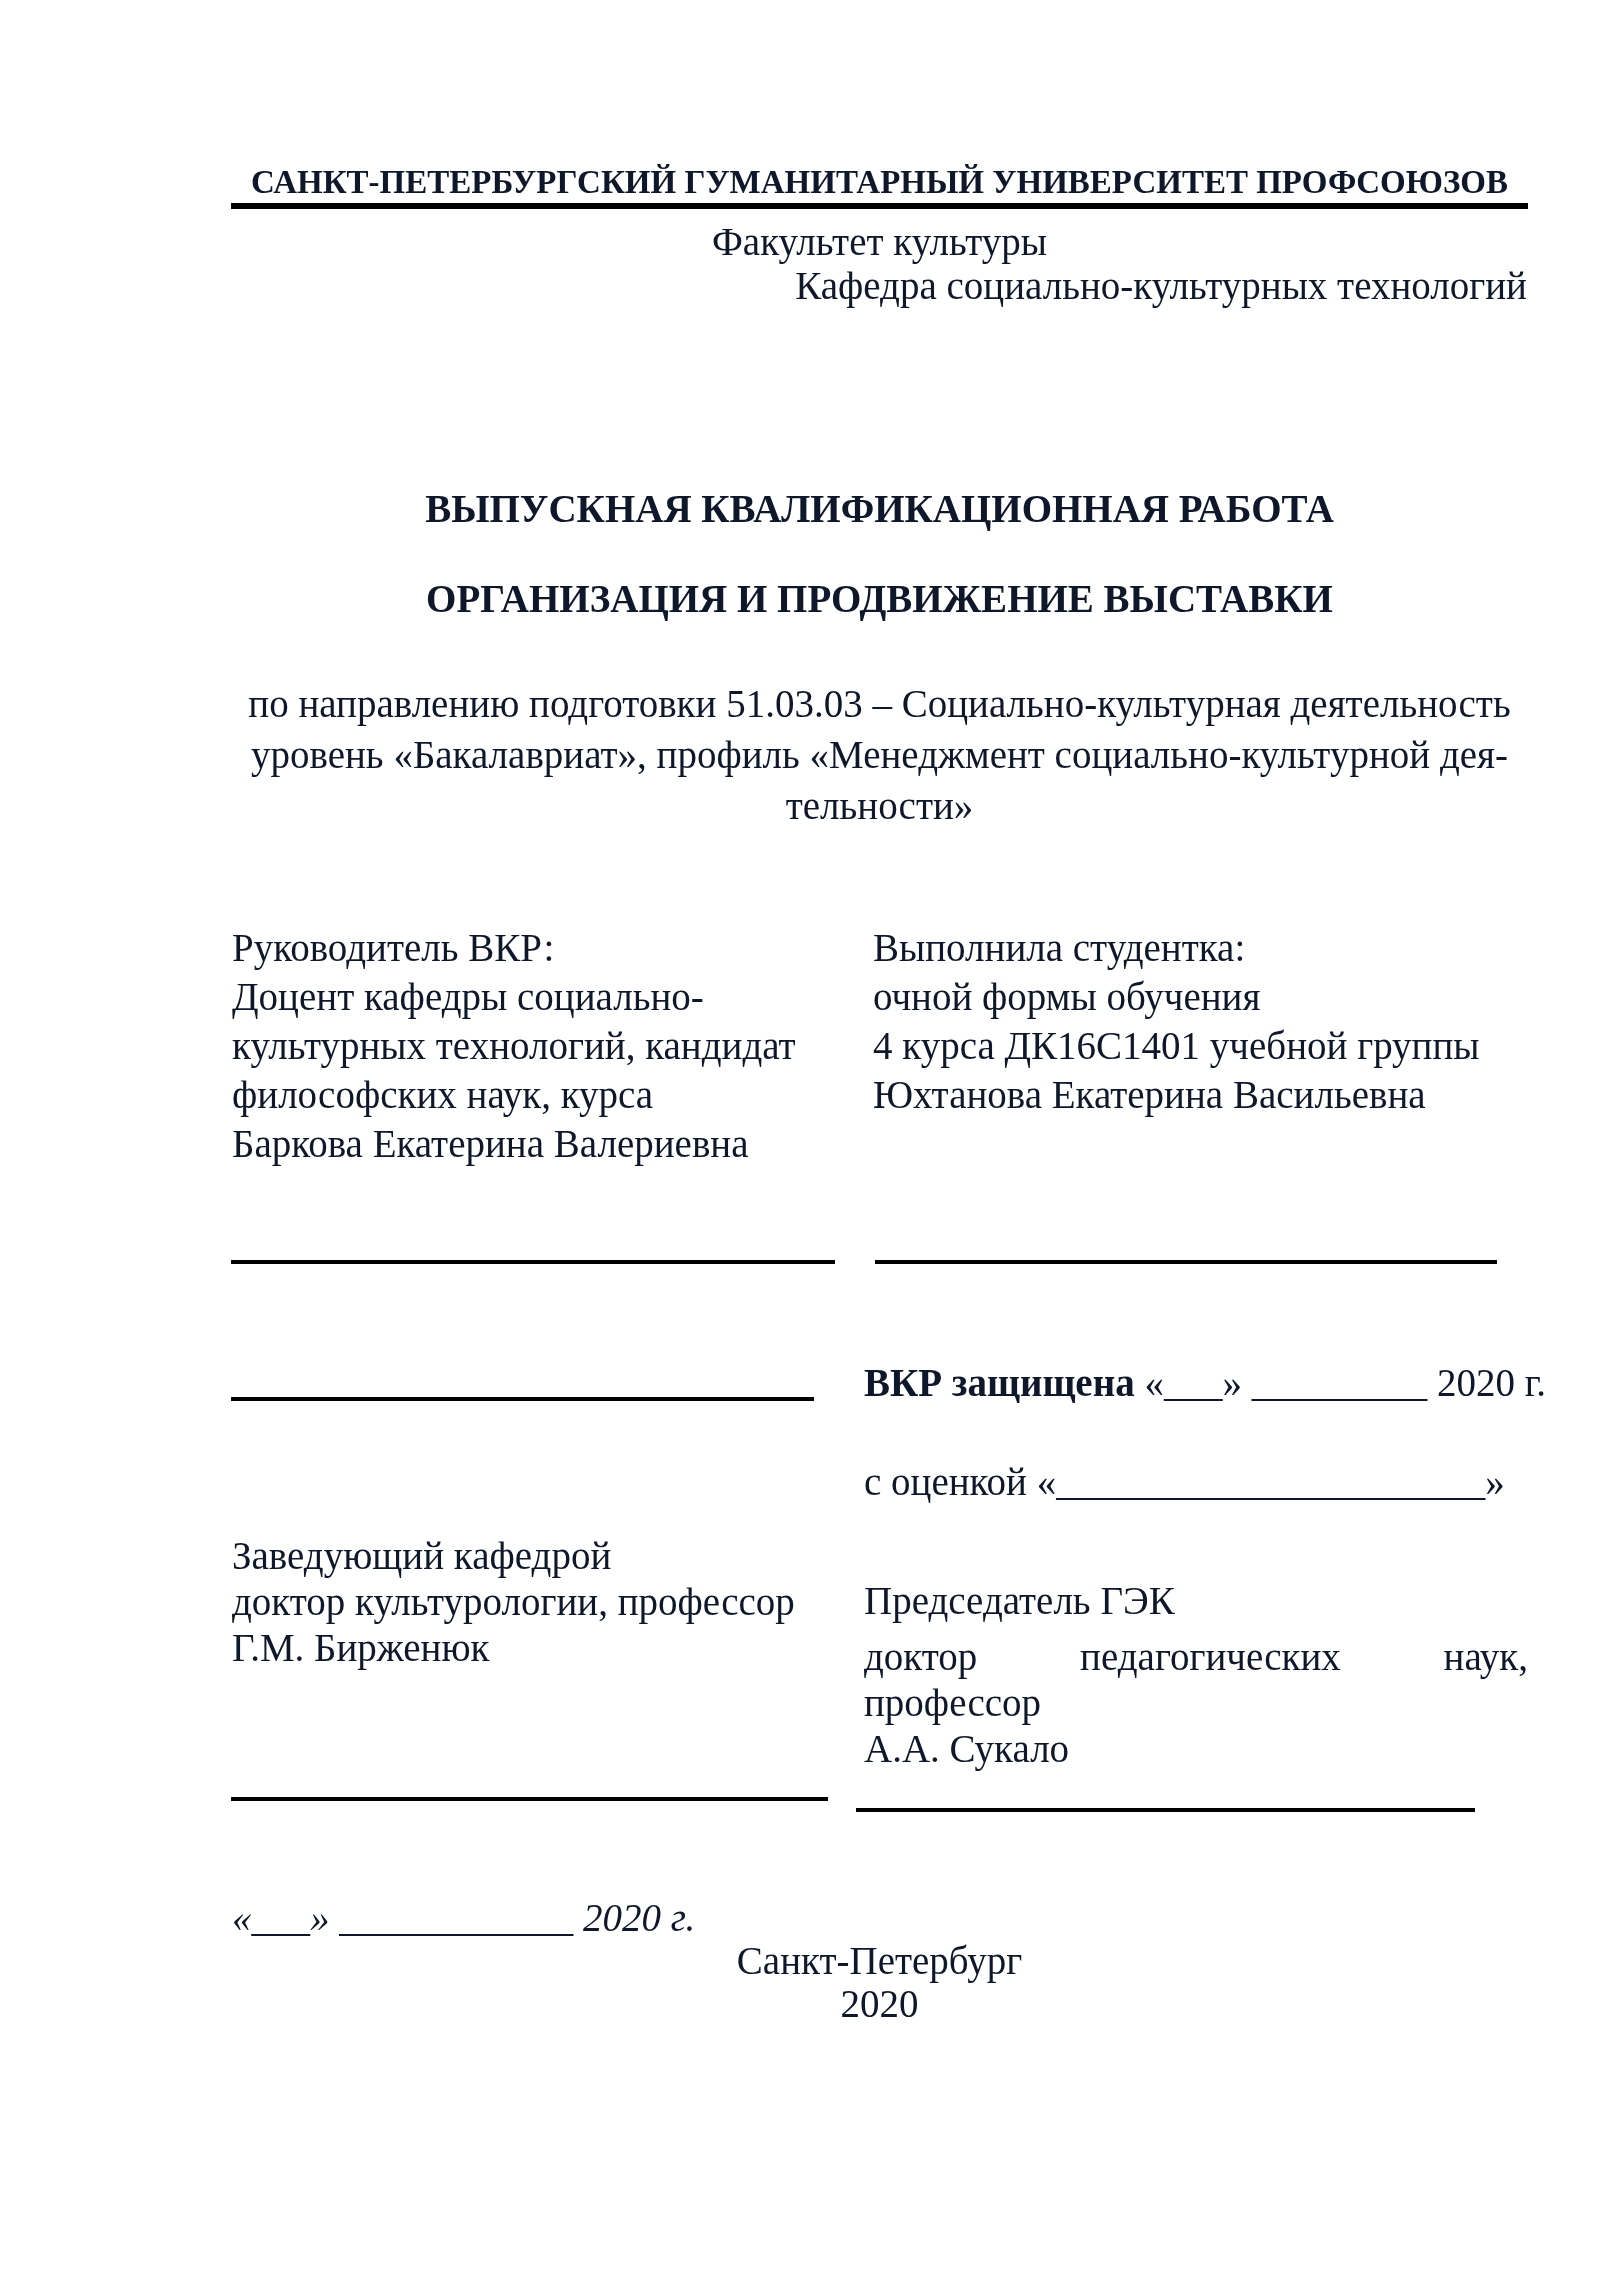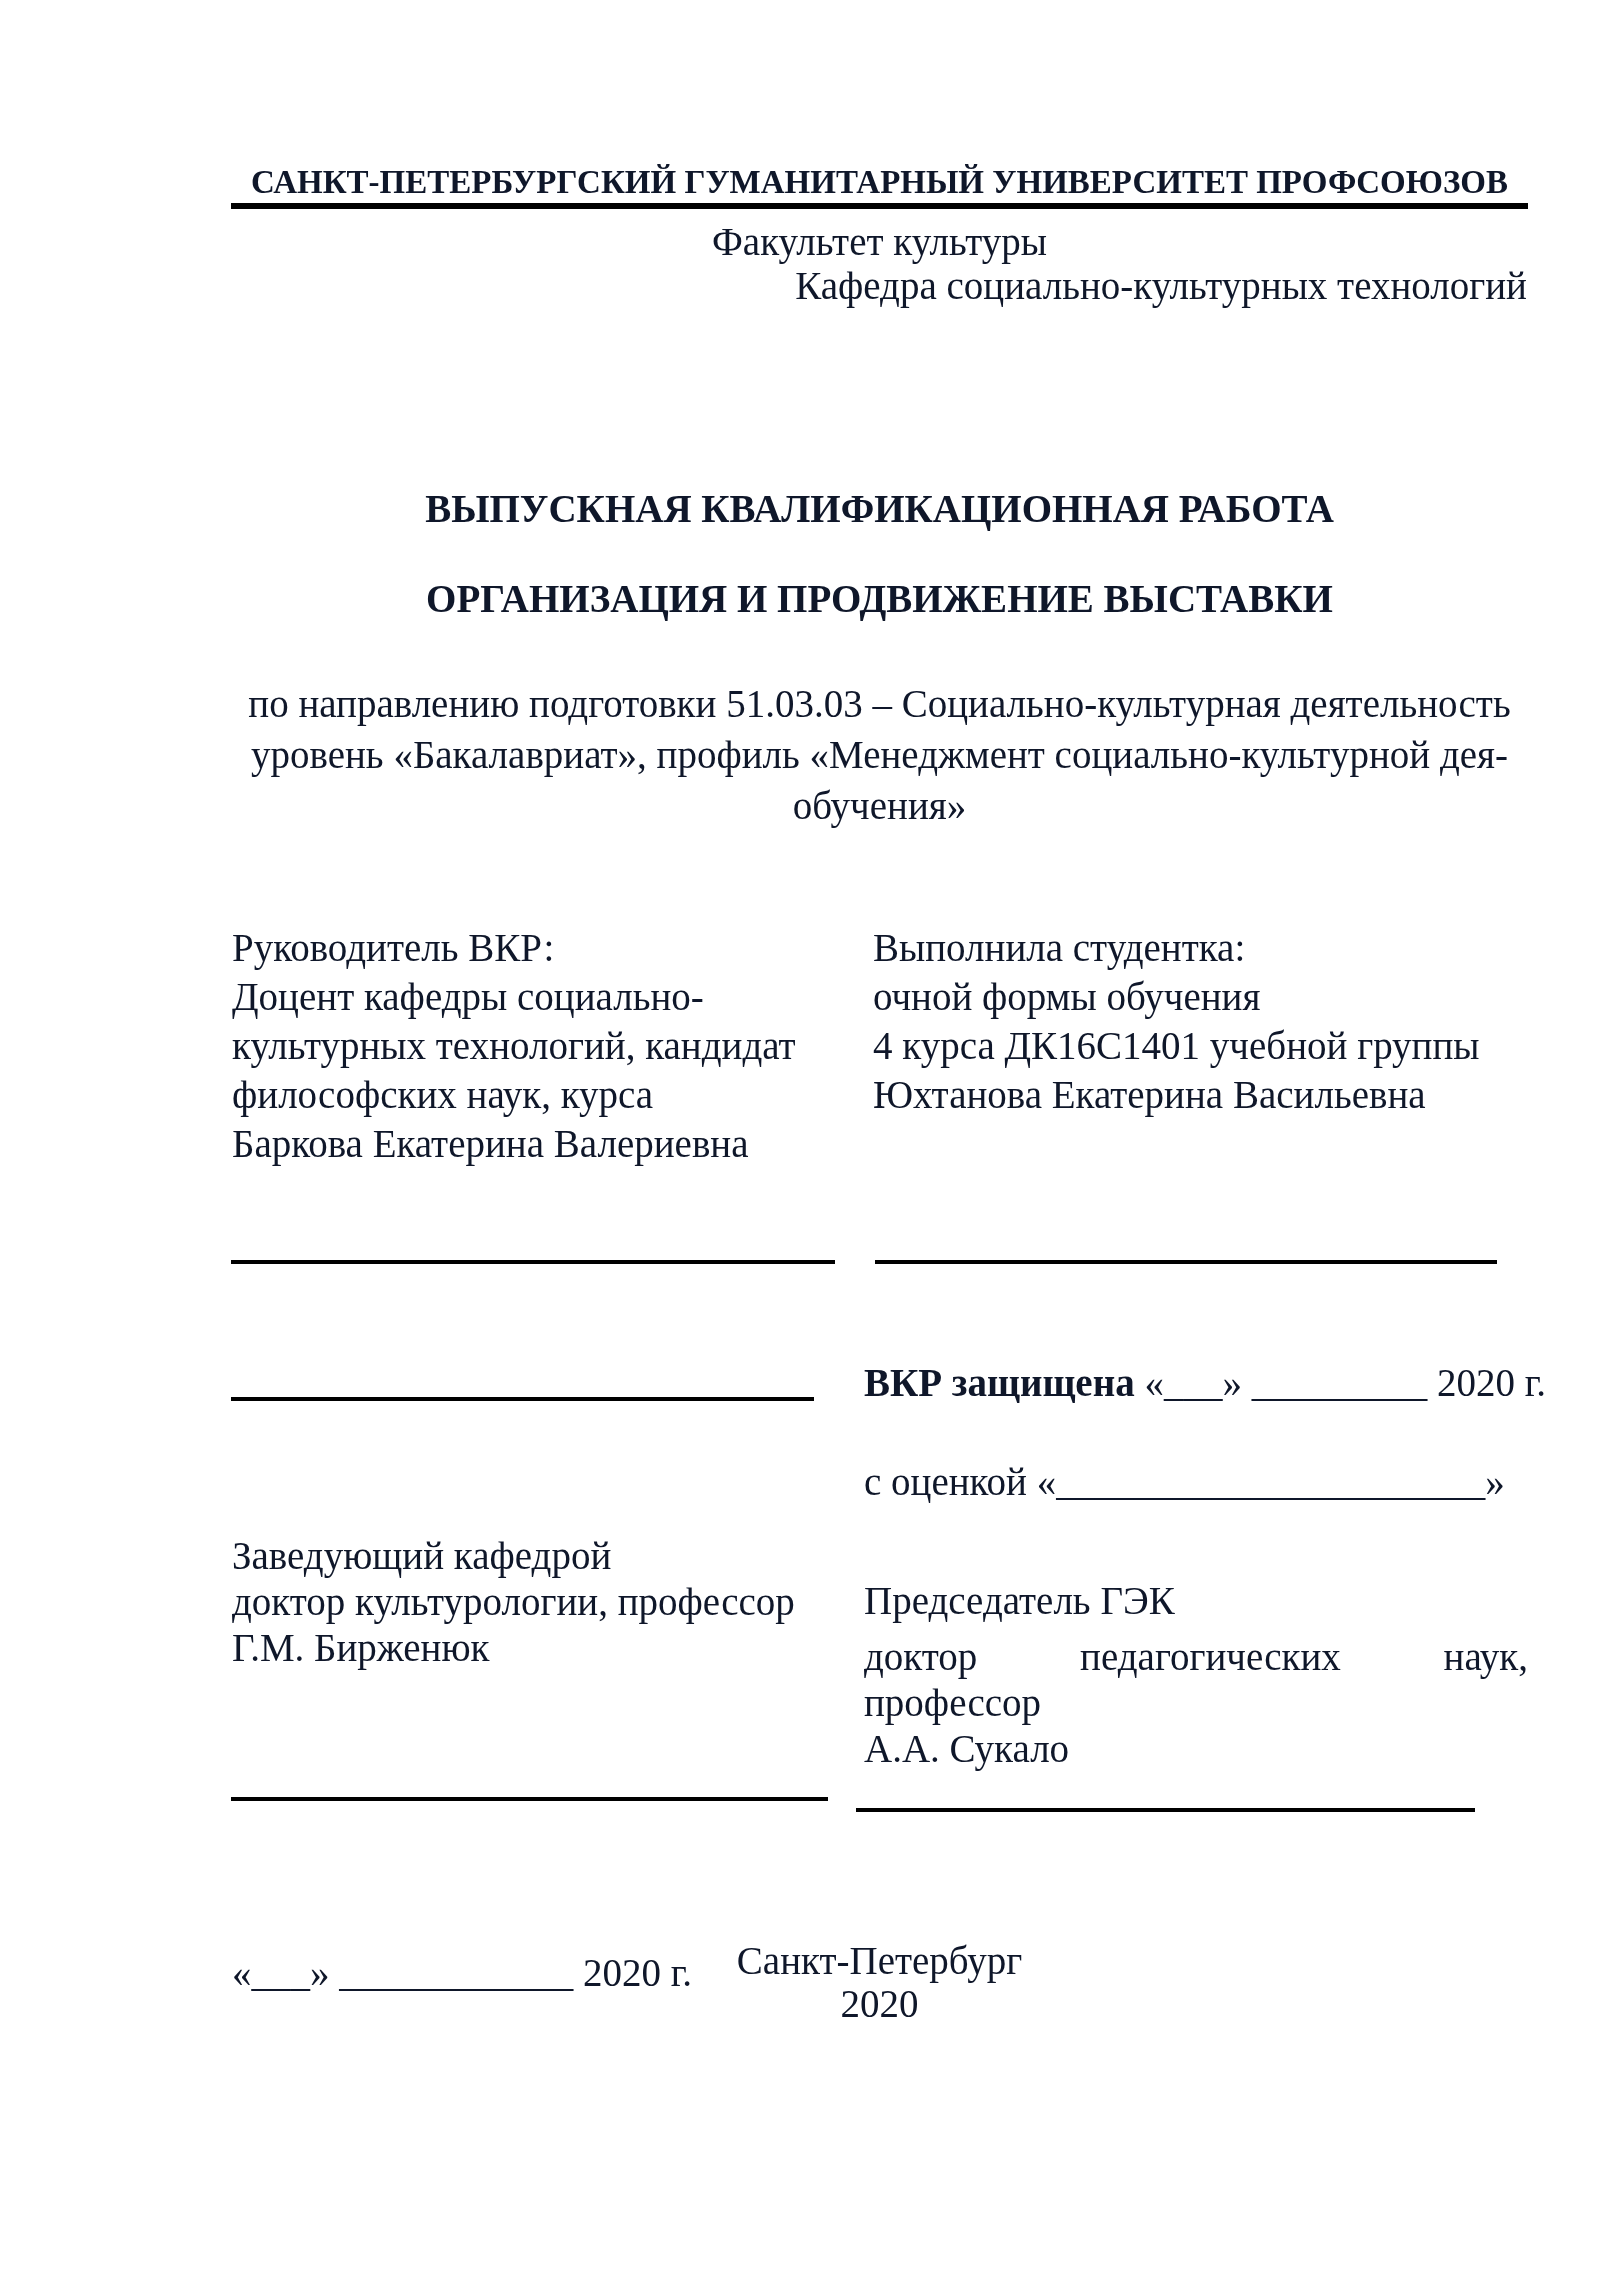--- a/index.html
+++ b/index.html
@@ -37,42 +37,42 @@
   #sig-head       { left: 231px;  top: 1797px; width: 597px; }
   #sig-chair      { left: 856px; top: 1808px; width: 619px; }
 
   #vkr-defended { left: 864px; top: 1358px; }
   #grade        { left: 864px; top: 1457px; }
 
   #head-block  { left: 232px;  top: 1533px; line-height: 46px; }
   #chair-block { left: 864px; top: 1578px; width: 664px; line-height: 46px; white-space: normal; }
   #chair-degree { text-align: justify; text-align-last: justify; white-space: normal; margin-top: 10px; }
 
-  #date-line { left: 232px; top: 1948px; }
+  #date-line { left: 232px; top: 1893px; font-style: italic; }
   #city { top: 1936px; }
   #year { top: 1979px; }
 </style>
 </head>
 <body>
 
 <div class="page">
 
   <div id="university" class="blk wide center">САНКТ-ПЕТЕРБУРГСКИЙ ГУМАНИТАРНЫЙ УНИВЕРСИТЕТ ПРОФСОЮЗОВ</div>
   <div id="header-rule"></div>
 
   <div id="faculty" class="blk wide center">Факультет культуры</div>
   <div id="department" class="blk wide right">Кафедра социально-культурных технологий</div>
 
   <div id="work-type" class="blk wide center bold">ВЫПУСКНАЯ КВАЛИФИКАЦИОННАЯ РАБОТА</div>
   <div id="work-title" class="blk wide center bold">ОРГАНИЗАЦИЯ И ПРОДВИЖЕНИЕ ВЫСТАВКИ</div>
 
   <div id="program" class="blk wide center">
     <div>по направлению подготовки 51.03.03 – Социально-культурная деятельность</div>
     <div>уровень «Бакалавриат», профиль «Менеджмент социально-культурной дея-</div>
-    <div>обучения»</div>
+    <div>тельности»</div>
   </div>
 
   <div id="supervisor" class="blk">
     <div>Руководитель ВКР:</div>
     <div>Доцент кафедры социально-</div>
     <div>культурных технологий, кандидат</div>
     <div>философских наук, курса</div>
     <div>Баркова Екатерина Валериевна</div>
   </div>
 

